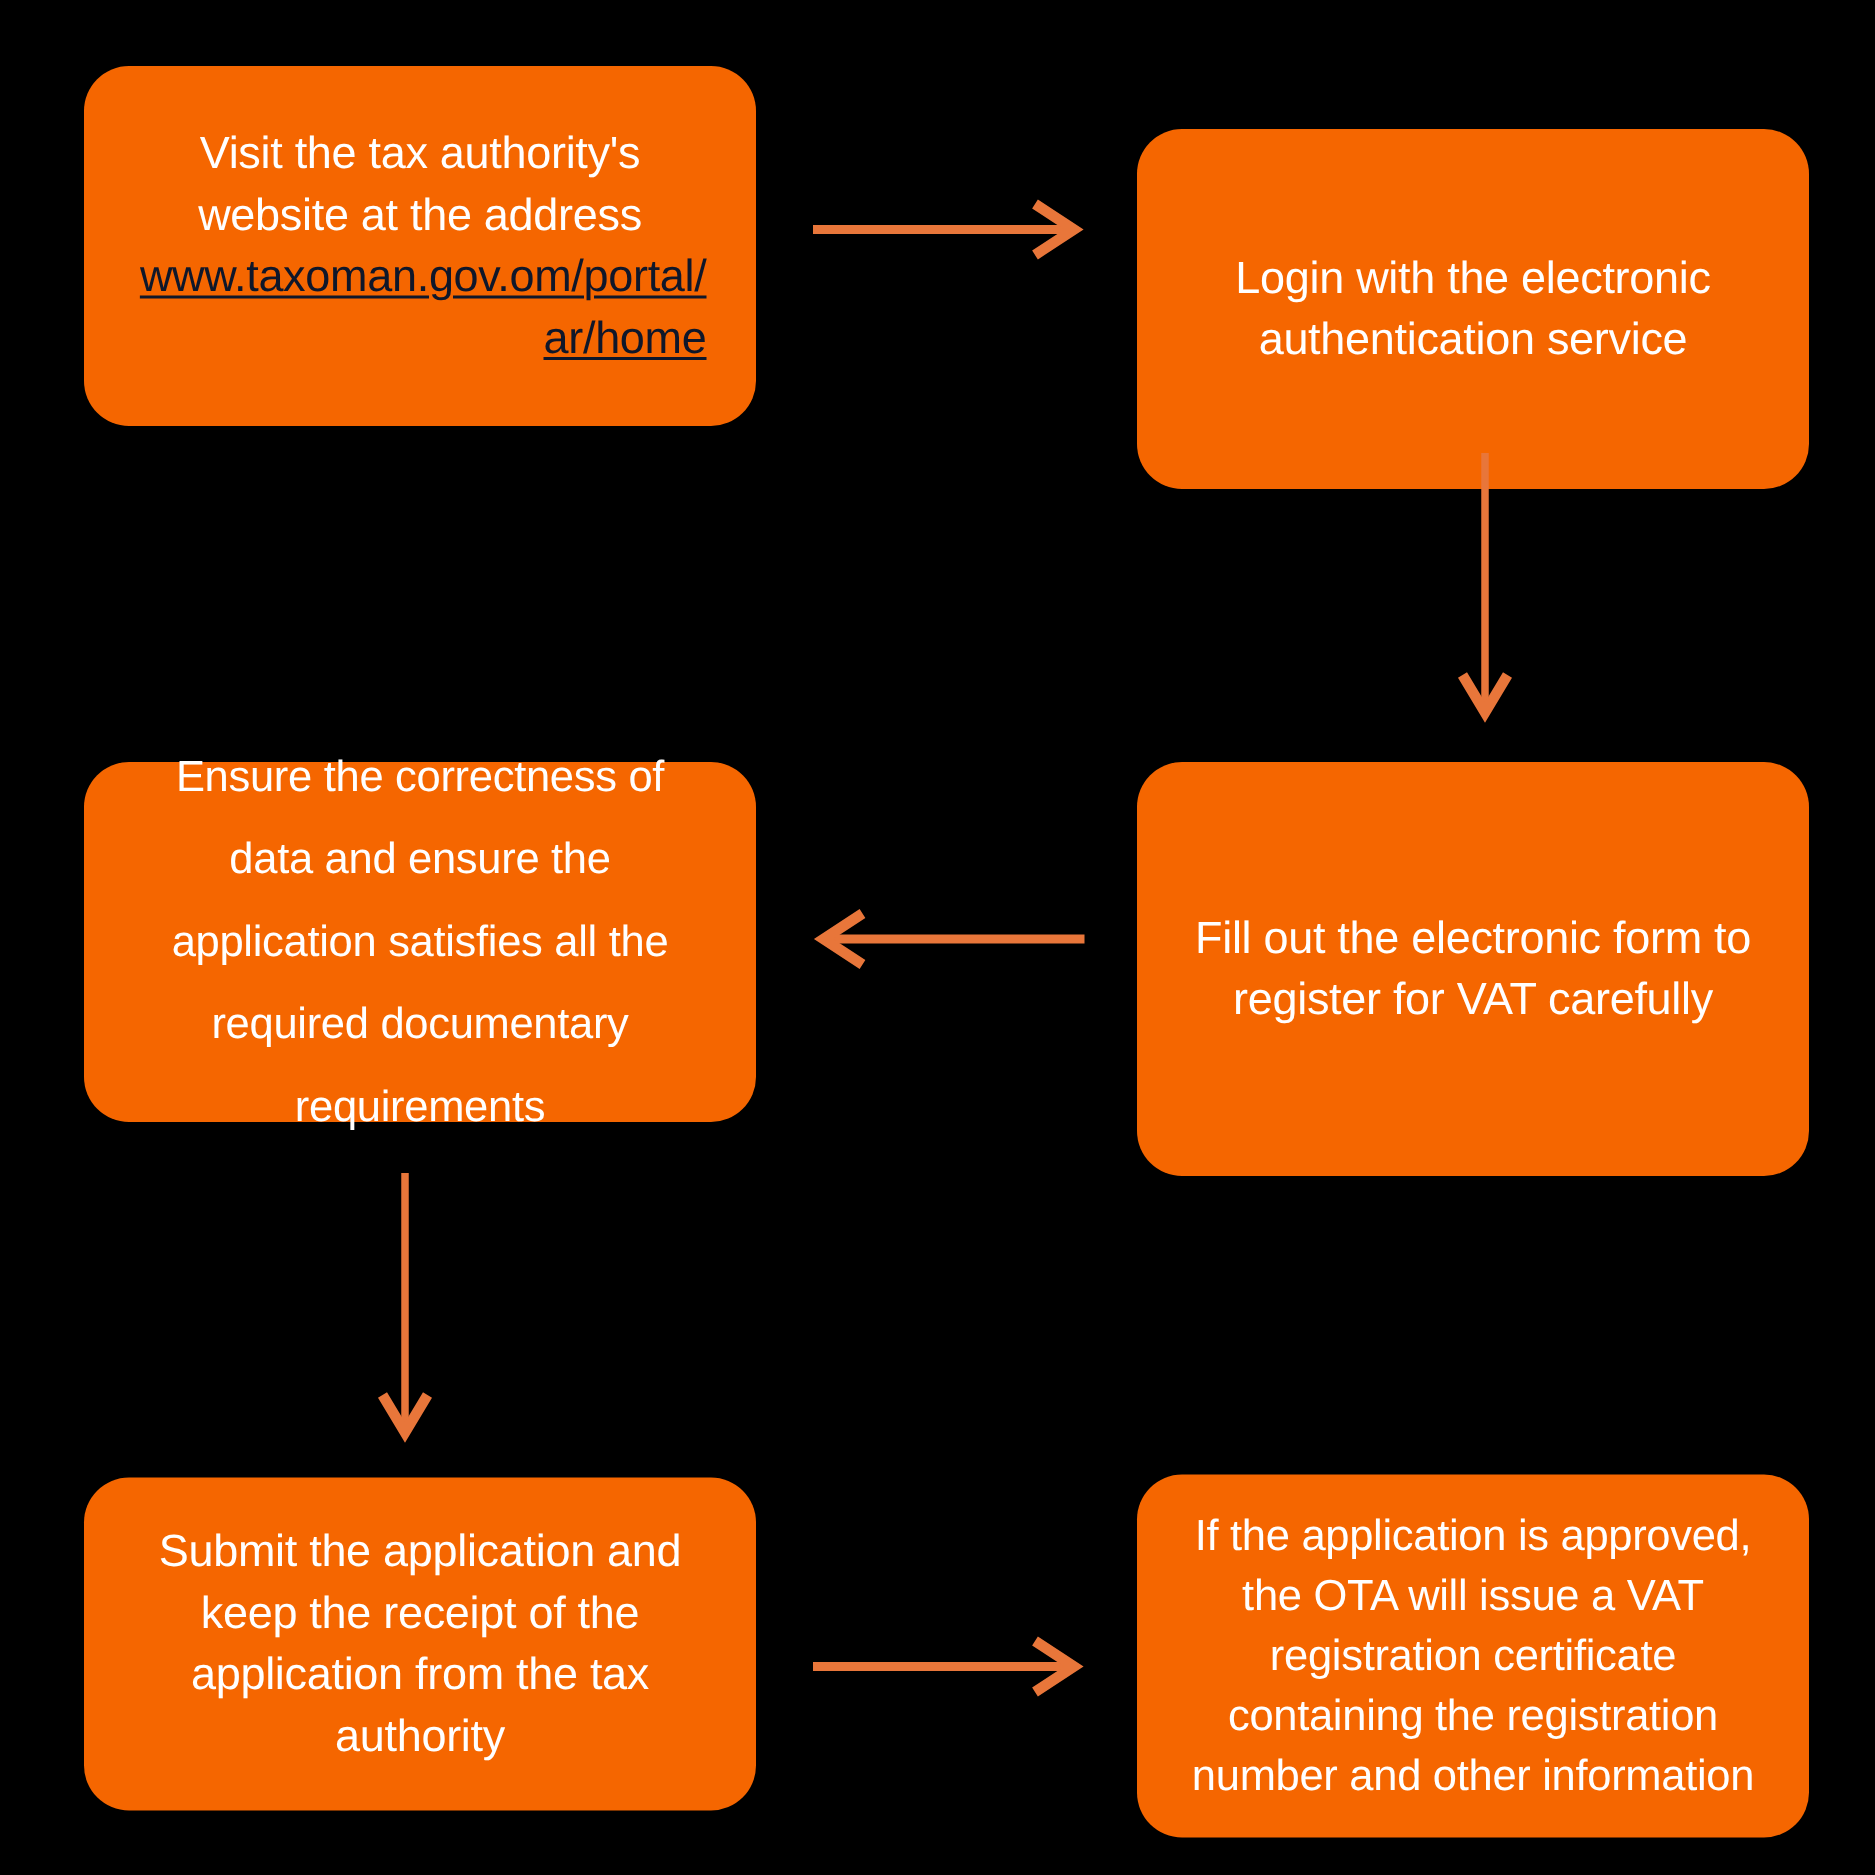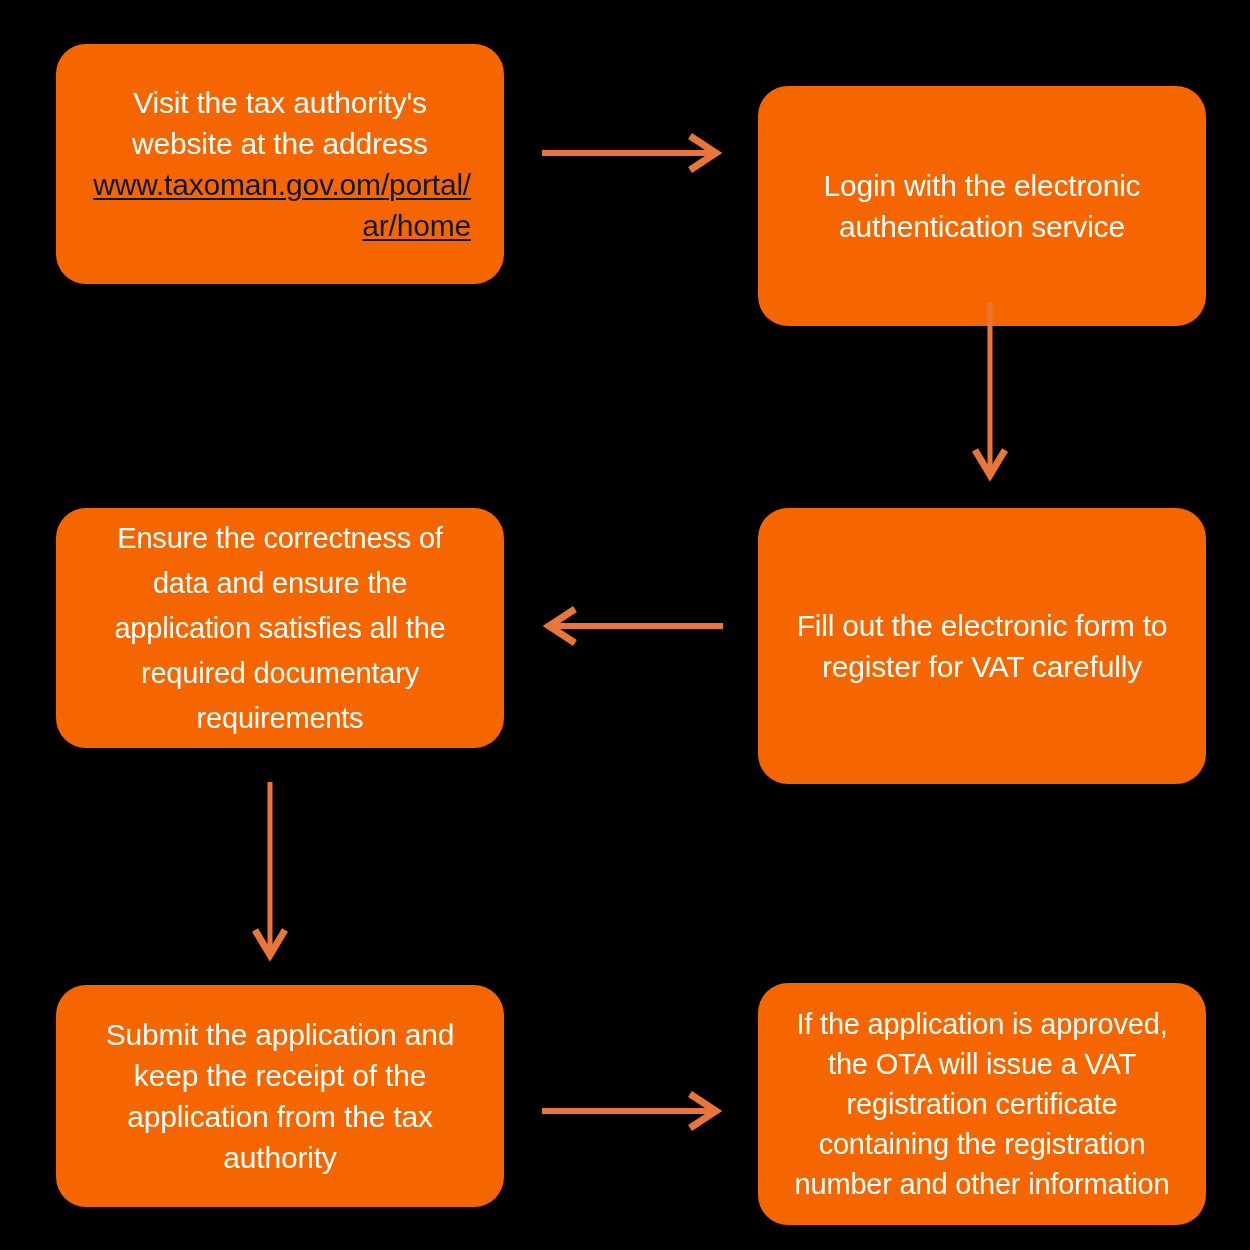--- a/index.html
+++ b/index.html
@@ -51,21 +51,21 @@
   
   #node-visit-website   { left: 56px;  top: 44px;   width: 448px; height: 240px; }
   #node-login-auth      { left: 758px; top: 44px;   width: 448px; height: 240px; margin-top: 42px; }
   #node-ensure-data     { left: 56px;  top: 508px;  width: 448px; height: 240px; }
   #node-fill-form       { left: 758px; top: 508px;  width: 448px; height: 276px; }
   #node-submit-app      { left: 56px;  top: 985px;  width: 448px; height: 222px; }
   #node-certificate     { left: 758px; top: 983px;  width: 448px; height: 242px; }
 
   #node-visit-website .node-text { line-height: 41px; }
   #node-certificate .node-text { font-size: 29px; line-height: 40px; }
-  #node-ensure-data .node-text { font-size: 29px; line-height: 45px; }
+  #node-ensure-data .node-text { font-size: 29px; line-height: 55px; }
 
   
   .arrow {
     position: absolute;
     overflow: visible;
   }
   #arrow-visit-to-login   { left: 540px; top: 130px;  width: 185px; height: 46px; }
   #arrow-login-to-fill    { left: 965px; top: 300px;  width: 50px;  height: 180px; }
   #arrow-fill-to-ensure   { left: 540px; top: 603px;  width: 185px; height: 46px; }
   #arrow-ensure-to-submit { left: 245px; top: 780px;  width: 50px;  height: 180px; }

